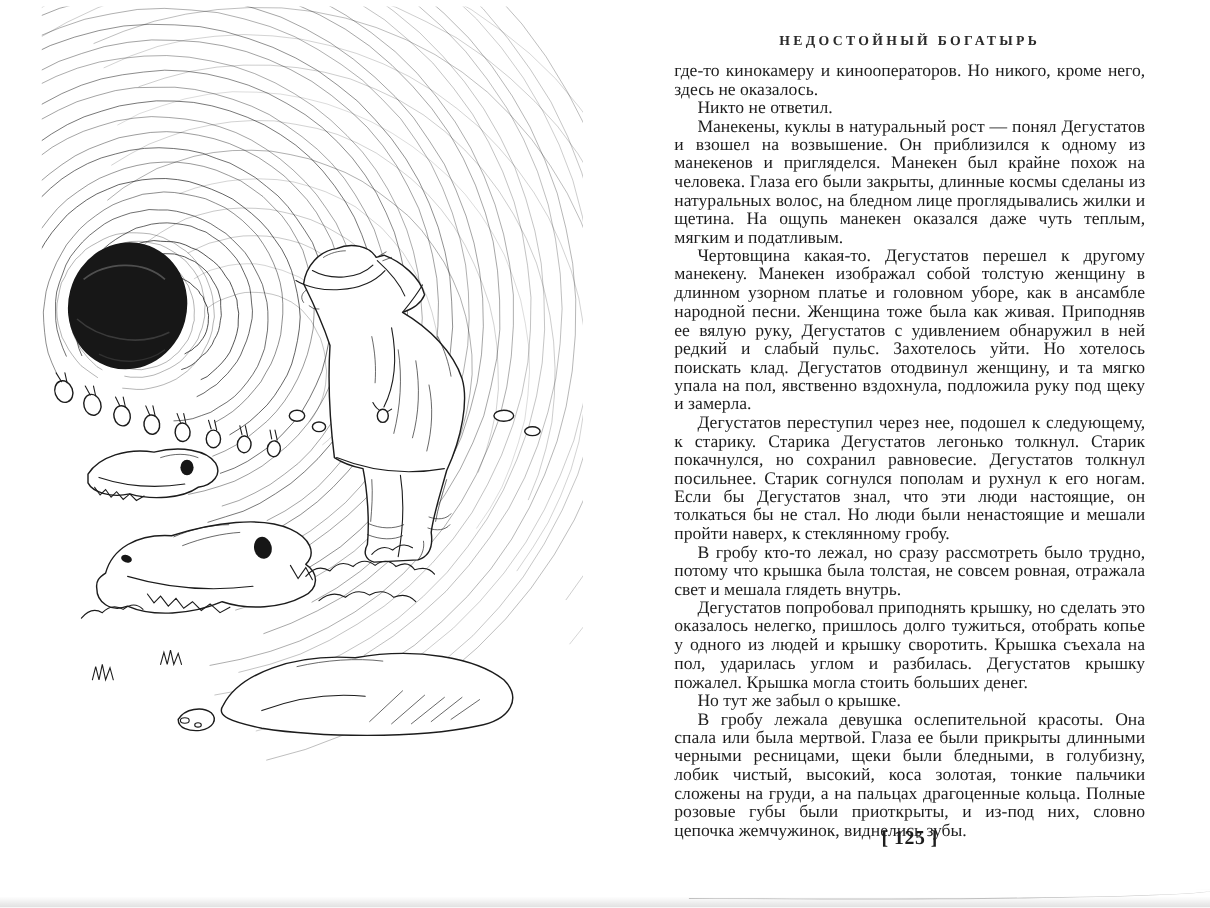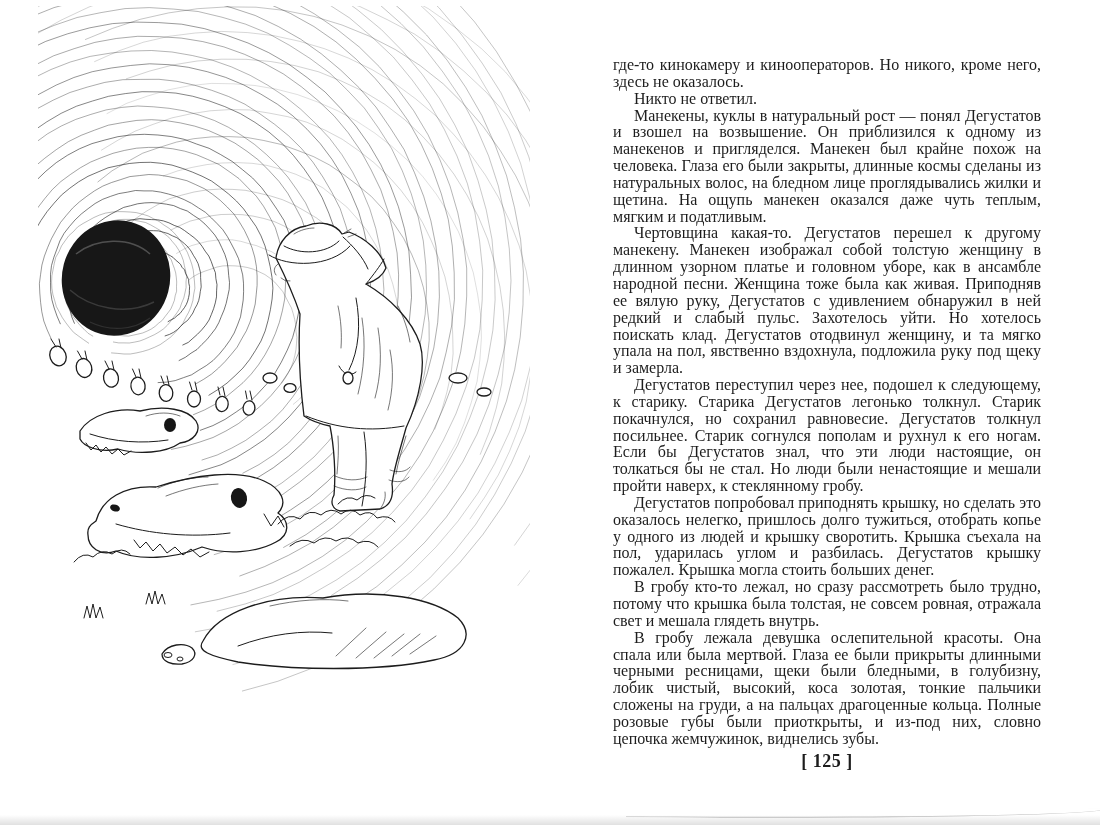--- a/index.html
+++ b/index.html
@@ -201,28 +201,30 @@
       <g class="detail-g">
         <path d="M 46 612 l3 -12 l3 12 l3 -14 l3 14 l4 -11 l3 11"></path>
         <path d="M 108 598 l3 -11 l3 11 l3 -13 l3 13 l4 -10 l3 10"></path>
         <ellipse cx="130" cy="649" rx="4" ry="2.5" fill="none" stroke="#1c1c1c" stroke-width="1"></ellipse>
         <ellipse cx="142" cy="653" rx="3" ry="2" fill="none" stroke="#1c1c1c" stroke-width="1"></ellipse>
       </g>
     </svg>
   </div>
 
   <div class="page-right">
+    <div class="running-head">НЕДОСТОЙНЫЙ БОГАТЫРЬ</div>
     <div class="body-text">
       <p class="first" lang="ru">где-то кинокамеру и кинооператоров. Но никого, кроме него, здесь не оказалось.</p>
       <p lang="ru">Никто не ответил.</p>
       <p lang="ru">Манекены, куклы в натуральный рост — понял Дегустатов и взошел на возвышение. Он приблизился к одному из манекенов и пригляделся. Манекен был крайне похож на человека. Глаза его были закрыты, длинные космы сделаны из натуральных волос, на бледном лице проглядывались жилки и щетина. На ощупь манекен оказался даже чуть теплым, мягким и податливым.</p>
       <p lang="ru">Чертовщина какая-то. Дегустатов перешел к другому манекену. Манекен изображал собой толстую женщину в длинном узорном платье и головном уборе, как в ансамбле народной песни. Женщина тоже была как живая. Приподняв ее вялую руку, Дегустатов с удивлением обнаружил в ней редкий и слабый пульс. Захотелось уйти. Но хотелось поискать клад. Дегустатов отодвинул женщину, и та мягко упала на пол, явственно вздохнула, подложила руку под щеку и замерла.</p>
       <p lang="ru">Дегустатов переступил через нее, подошел к следующему, к старику. Старика Дегустатов легонько толкнул. Старик покачнулся, но сохранил равновесие. Дегустатов толкнул посильнее. Старик согнулся пополам и рухнул к его ногам. Если бы Дегустатов знал, что эти люди настоящие, он толкаться бы не стал. Но люди были ненастоящие и мешали пройти наверх, к стеклянному гробу.</p>
+      <p lang="ru">В гробу кто-то лежал, но сразу рассмотреть было трудно, потому что крышка была толстая, не совсем ровная, отражала свет и мешала глядеть внутрь.</p>
       <p lang="ru">Дегустатов попробовал приподнять крышку, но сделать это оказалось нелегко, пришлось долго тужиться, отобрать копье у одного из людей и крышку своротить. Крышка съехала на пол, ударилась углом и разбилась. Дегустатов крышку пожалел. Крышка могла стоить больших денег.</p>
-      <p lang="ru">В гробу кто-то лежал, но сразу рассмотреть было трудно, потому что крышка была толстая, не совсем ровная, отражала свет и мешала глядеть внутрь.</p>
+      <p lang="ru">Но тут же забыл о крышке.</p>
       <p lang="ru">В гробу лежала девушка ослепительной красоты. Она спала или была мертвой. Глаза ее были прикрыты длинными черными ресницами, щеки были бледными, в голубизну, лобик чистый, высокий, коса золотая, тонкие пальчики сложены на груди, а на пальцах драгоценные кольца. Полные розовые губы были приоткрыты, и из-под них, словно цепочка жемчужинок, виднелись зубы.</p>
     </div>
     <div class="folio">[ 125 ]</div>
   </div>
 
   <div class="bottom-shade"></div>
   <div class="corner-curl"></div>
 </div>
 
 </body></html>

